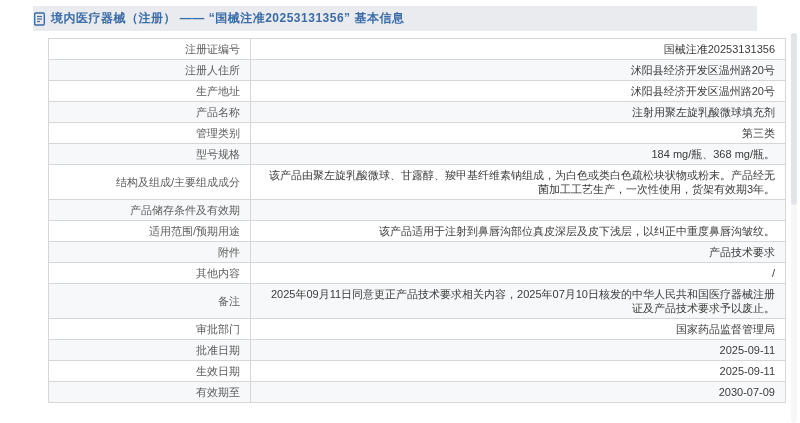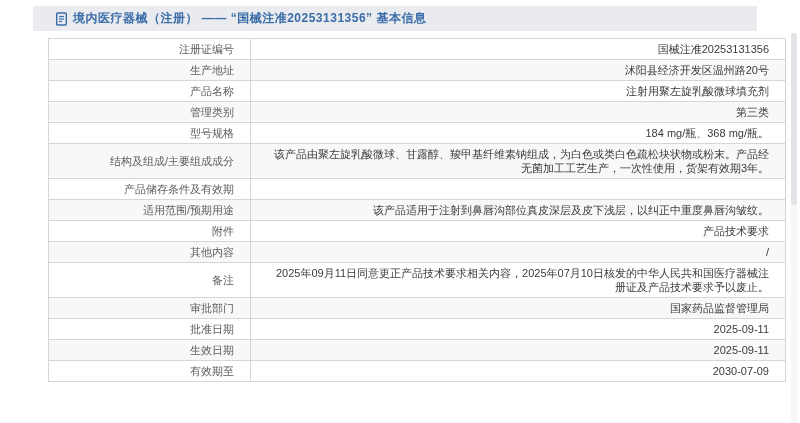--- a/index.html
+++ b/index.html
@@ -11,21 +11,20 @@
     overflow: hidden;
   }
   .page { position: relative; width: 800px; height: 423px; }
 
   
   .header-bar {
     position: absolute; left: 33px; top: 6px;
     width: 724px; height: 25px;
     background: #e9ebee;
     display: flex; align-items: center;
-    padding-left: 22px;
   }
   .doc-icon { display: inline-flex; align-items: center; margin-right: 5px; }
   .page-title {
     color: #3a6ca8;
     font-size: 12px;
     font-weight: 700;
     letter-spacing: 0.5px;
     white-space: nowrap;
   }
 
@@ -34,21 +33,21 @@
     position: absolute; left: 48px; top: 38px;
     width: 738px;
     border-collapse: collapse;
     table-layout: fixed;
     background: #fff;
     font-size: 11px;
   }
   table.info-table, table.info-table td { border: 1px solid #d6d6d6; }
   table.info-table { border-color: #c9c9c9; }
   table.info-table td {
-    padding: 3px 16px;
+    padding: 3px 10px;
     line-height: 14px;
     vertical-align: middle;
   }
   td.label {
     width: 202px;
     text-align: right;
     color: #5c5c5c;
   }
   td.value {
     text-align: right;
@@ -85,20 +84,24 @@
       </svg>
     </span>
     <span class="page-title">境内医疗器械（注册） —— “国械注准20253131356” 基本信息</span>
   </div>
 
   <table class="info-table">
     <tbody>
         <tr>
           <td class="label">注册证编号</td>
           <td class="value">国械注准20253131356</td>
+        </tr>
+        <tr>
+          <td class="label">注册人住所</td>
+          <td class="value">沭阳县经济开发区温州路20号</td>
         </tr>
         <tr>
           <td class="label">生产地址</td>
           <td class="value">沭阳县经济开发区温州路20号</td>
         </tr>
         <tr>
           <td class="label">产品名称</td>
           <td class="value">注射用聚左旋乳酸微球填充剂</td>
         </tr>
         <tr>

